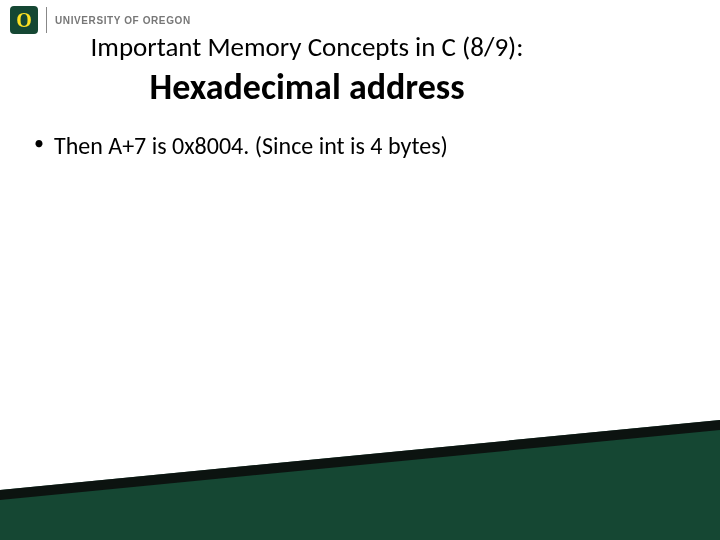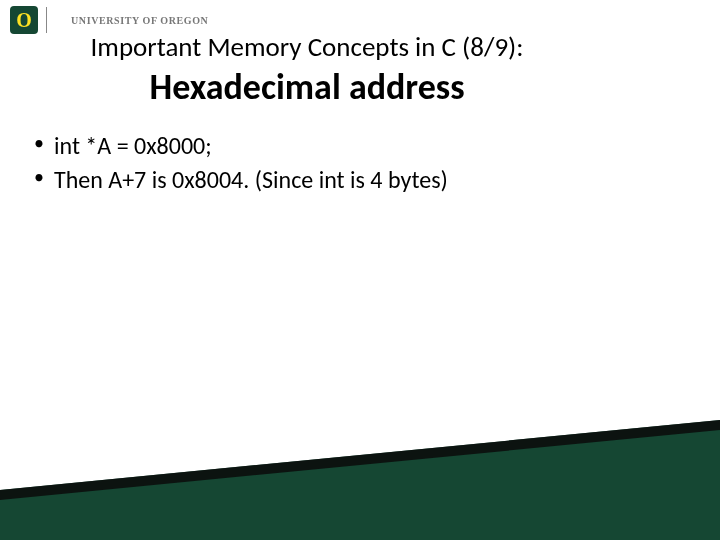--- a/index.html
+++ b/index.html
@@ -6,21 +6,21 @@
   html, body { width: 720px; height: 540px; overflow: hidden; font-family: Calibri, "Segoe UI", Arial, sans-serif; background: #fff; color: #000; }
   .slide { position: relative; width: 720px; height: 540px; }
   .header { position: absolute; top: 6px; left: 10px; display: flex; align-items: center; gap: 8px; }
   .logo-o {
     width: 28px; height: 28px; border-radius: 4px;
     background: #154733; color: #FEE123;
     display: flex; align-items: center; justify-content: center;
     font-weight: 800; font-family: Georgia, serif; font-size: 20px;
   }
   .divider { width: 1px; height: 26px; background: #888; }
-  .uo-text { color: #777; font-size: 10px; letter-spacing: 0.6px; font-weight: 600; font-family: Liberation Serif, serif; margin-left: 16px; }
+  .uo-text { color: #777; font-size: 10px; letter-spacing: 0.6px; font-weight: 600; font-family: Liberation Sans, sans-serif; }
   .title-block { position: absolute; top: 30px; left: 0; width: 614px; text-align: center; }
   .title-small { font-size: 27px; font-weight: 400; color: #000; }
   .title-big { font-size: 36px; font-weight: 700; color: #000; margin-top: 2px; }
   .body { position: absolute; top: 130px; left: 30px; right: 30px; }
   .body ul { list-style: none; }
   .body li { position: relative; padding-left: 24px; font-size: 24px; line-height: 1.35; margin-bottom: 2px; }
   .body li::before { content: "•"; position: absolute; left: 4px; top: 0; font-size: 20px; }
   .footer-shape { position: absolute; left: 0; bottom: 0; width: 720px; height: 120px; pointer-events: none; }
 </style>
 </head>
@@ -34,21 +34,20 @@
     <div class="uo-text">UNIVERSITY OF OREGON</div>
   </div>
 
   <div class="title-block">
     <div class="title-small">Important Memory Concepts in C (8/9):</div>
     <div class="title-big">Hexadecimal address</div>
   </div>
 
   <div class="body">
     <ul>
-      <li>int *A = 0x8000;</li>
       <li>Then A+7 is 0x8004.  (Since int is 4 bytes)</li>
     </ul>
   </div>
 
   <svg class="footer-shape" viewBox="0 0 720 120" preserveAspectRatio="none">
     <polygon points="0,70 720,0 720,120 0,120" fill="#154733"></polygon>
     <polygon points="0,70 720,0 720,10 0,80" fill="#0b0b0b" opacity="0.85"></polygon>
   </svg>
 
 </div>

